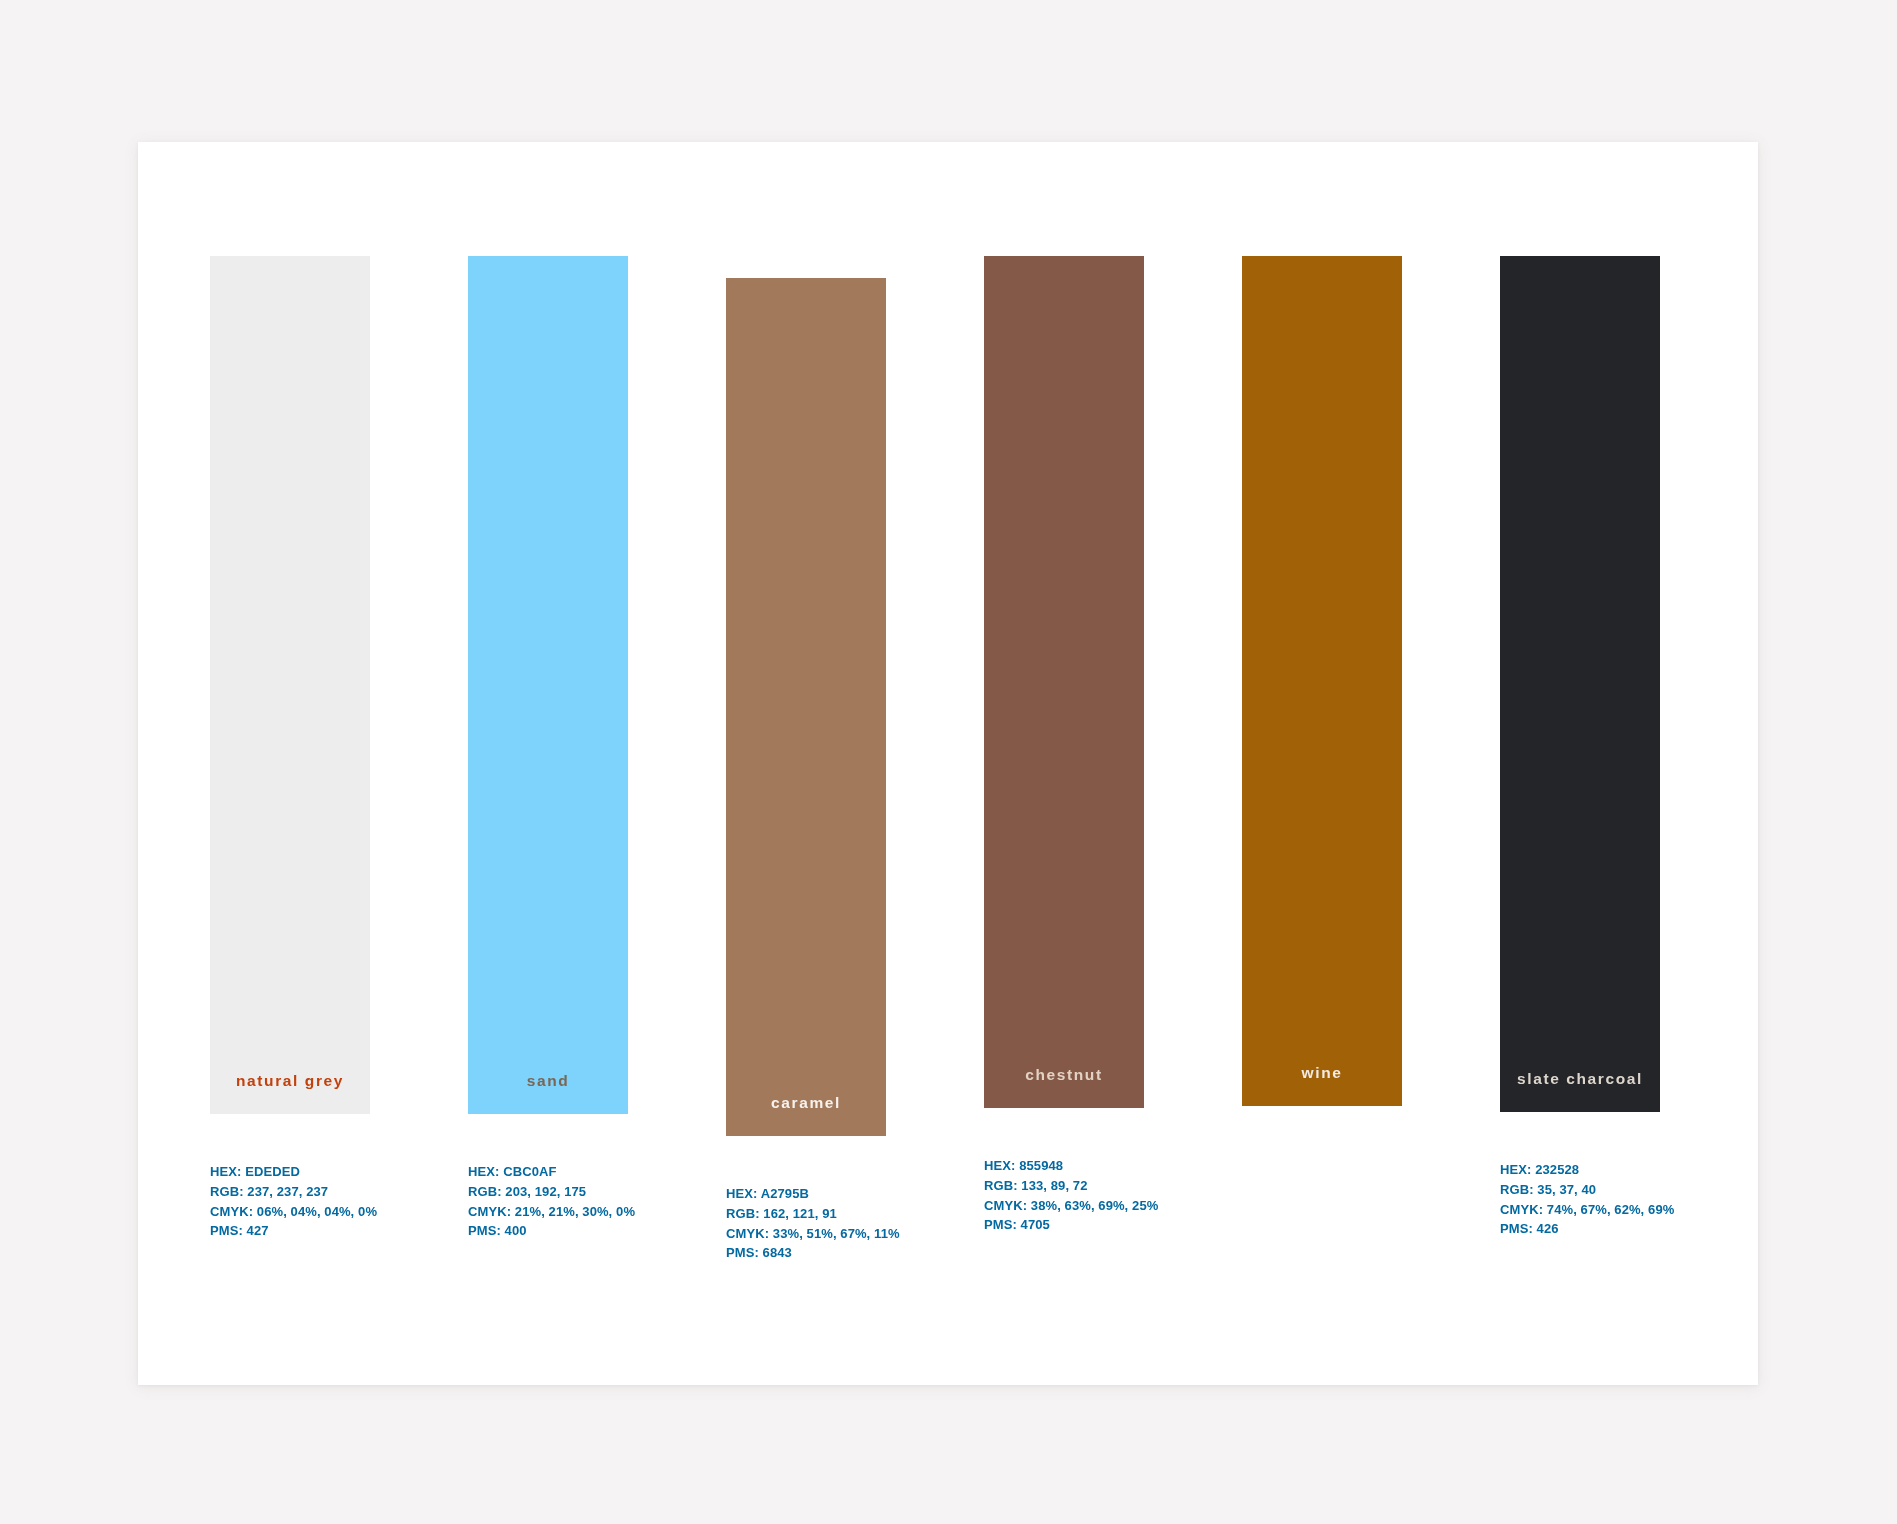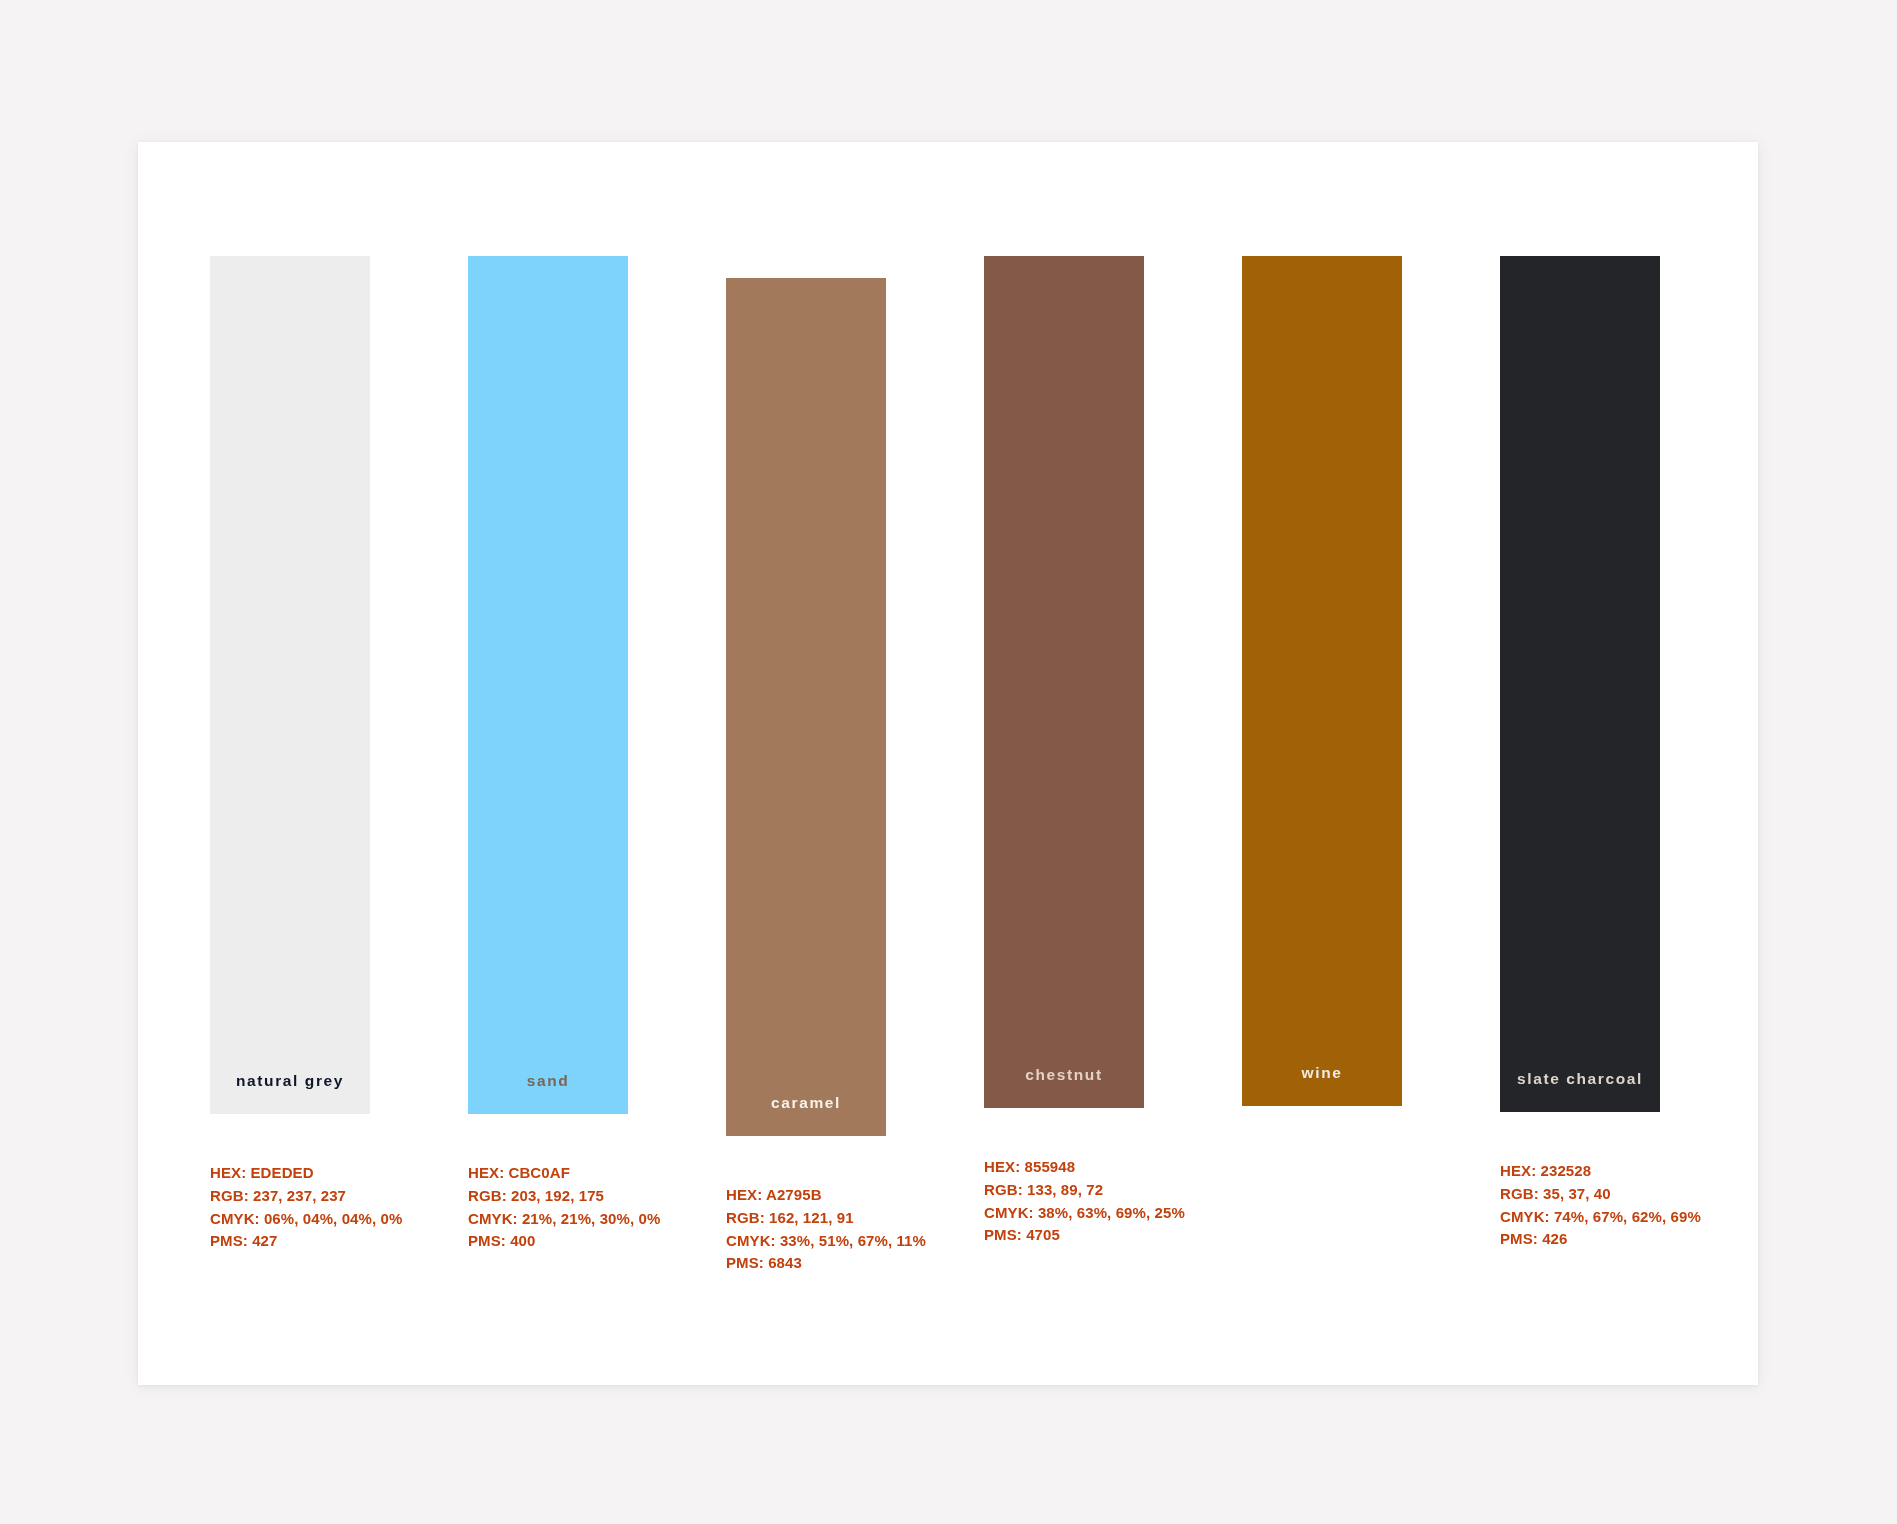--- a/index.html
+++ b/index.html
@@ -59,39 +59,39 @@
     font-weight: bold;
     letter-spacing: 1.6px;
     padding-bottom: 26px;
     text-align: center;
     white-space: nowrap;
     line-height: 1;
   }
 
   .swatch-specs {
     margin-top: 48px;
-    font-size: 15px;
+    font-size: 13px;
     font-weight: bold;
     line-height: 1.52;
-    color: #c2410c;
+    color: #0369a1;
     white-space: nowrap;
     letter-spacing: 0.1px;
   }
   .swatch-specs div {
     display: block;
   }
 </style>
 </head>
 <body>
 
 <div id="palette-card">
   <div id="swatch-row">
       <div class="swatch-column">
         <div class="swatch-block" style="background: rgb(237, 237, 237); height: 858px;">
-          <div class="swatch-label" style="color: #0f172a;">natural grey</div>
+          <div class="swatch-label" style="color: #c2410c;">natural grey</div>
         </div>
         <div class="swatch-specs">
           <div>HEX: EDEDED</div>
           <div>RGB: 237, 237, 237</div>
           <div>CMYK: 06%, 04%, 04%, 0%</div>
           <div>PMS: 427</div>
         </div>
       </div>
       <div class="swatch-column">
         <div class="swatch-block" style="background: #7dd3fc; height: 858px;">

